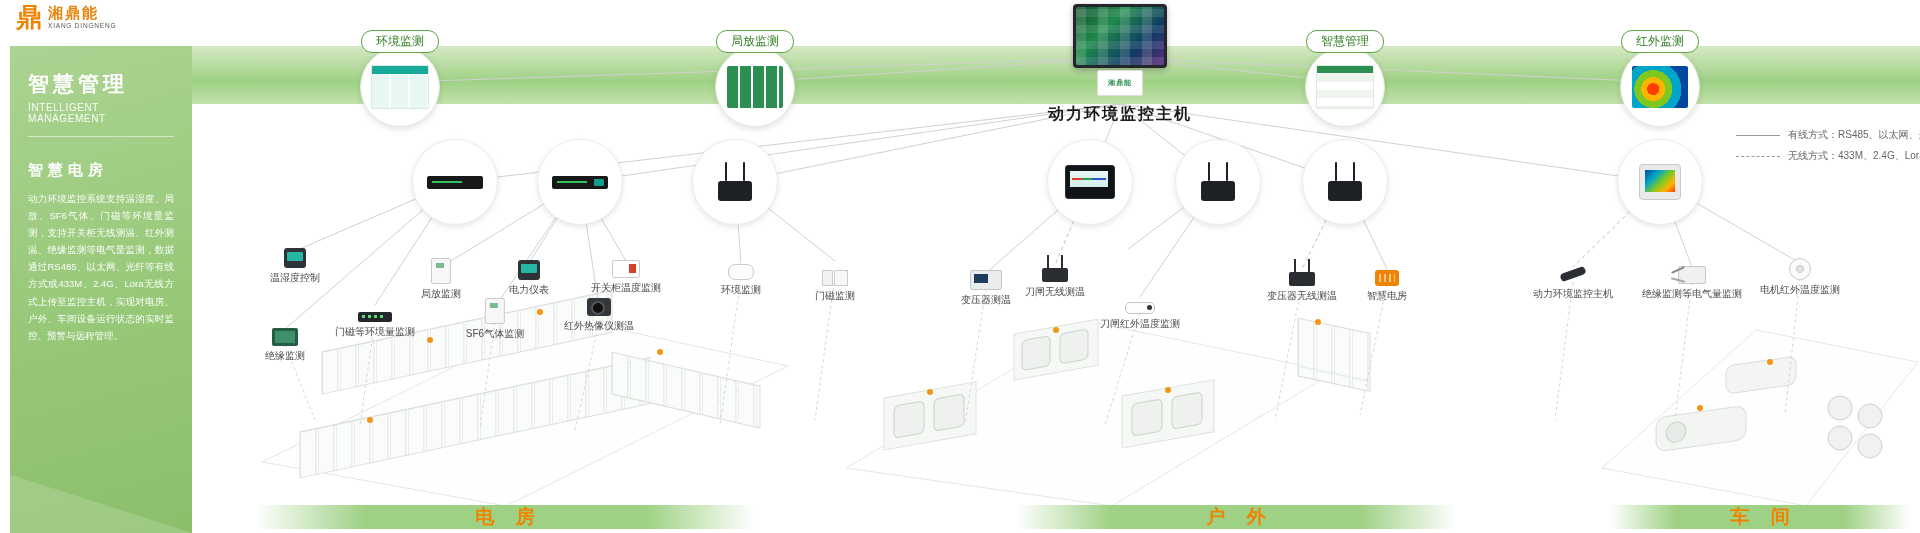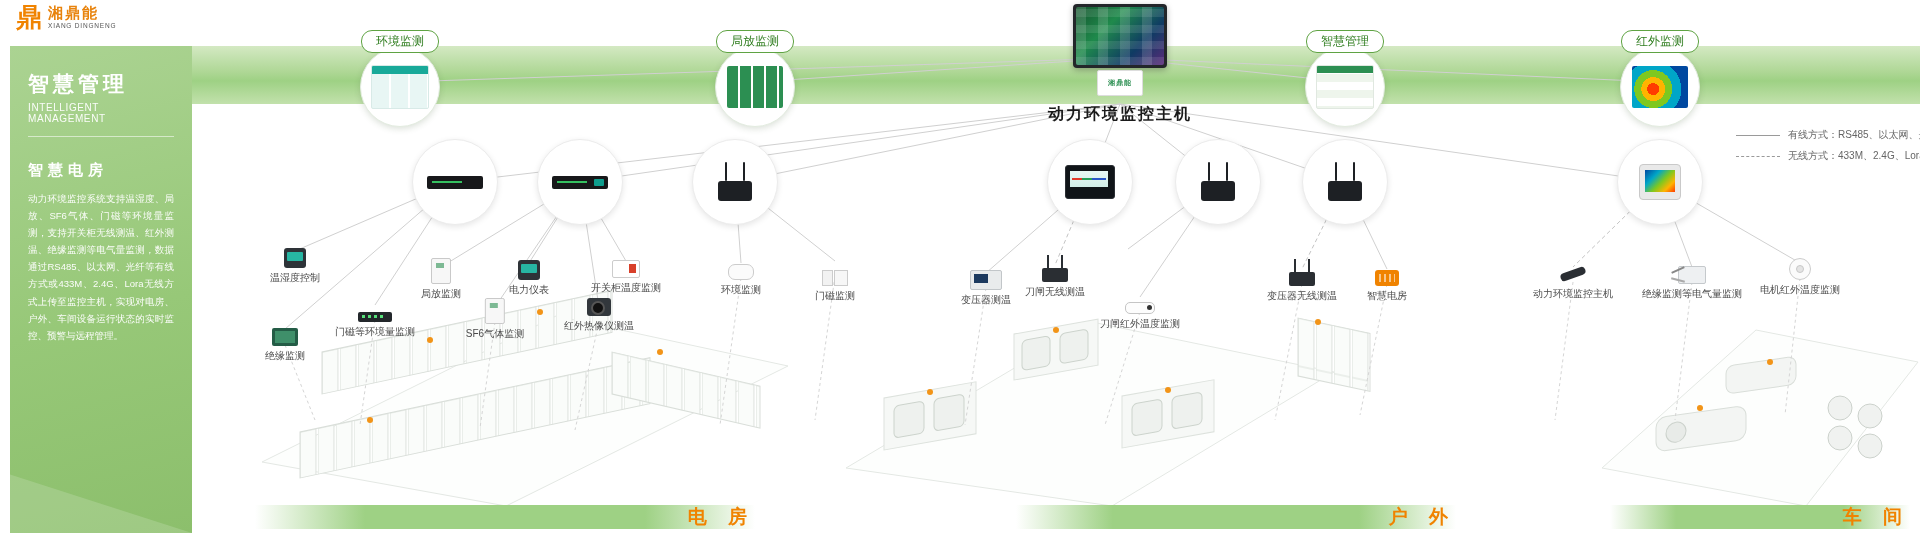--- a/index.html
+++ b/index.html
@@ -142,21 +142,21 @@
   .d-round::after{content:"";position:absolute;left:6px;top:6px;width:8px;height:8px;border-radius:50%;background:#e4e4e4;border:1px solid #c8c8c8;box-sizing:border-box}
 
   
   .wires,.floors{position:absolute;left:0;top:0;z-index:2;pointer-events:none}
   .floors{z-index:0}
 
   
   .zonebar{
     position:absolute;bottom:4px;height:24px;z-index:1;
     background:linear-gradient(90deg,rgba(158,209,132,0) 0%,#9ed184 22%,#9ed184 78%,rgba(158,209,132,0) 100%);
-    display:flex;align-items:center;justify-content:flex-end;
+    display:flex;align-items:center;justify-content:center;
     color:#f08300;font-size:19px;font-weight:bold;letter-spacing:8px;text-indent:8px;
   }
 </style>
 </head>
 <body>
 
 <div class="canvas">
 
   <svg class="floors" width="1920" height="533" viewBox="0 0 1920 533">
     <defs>

